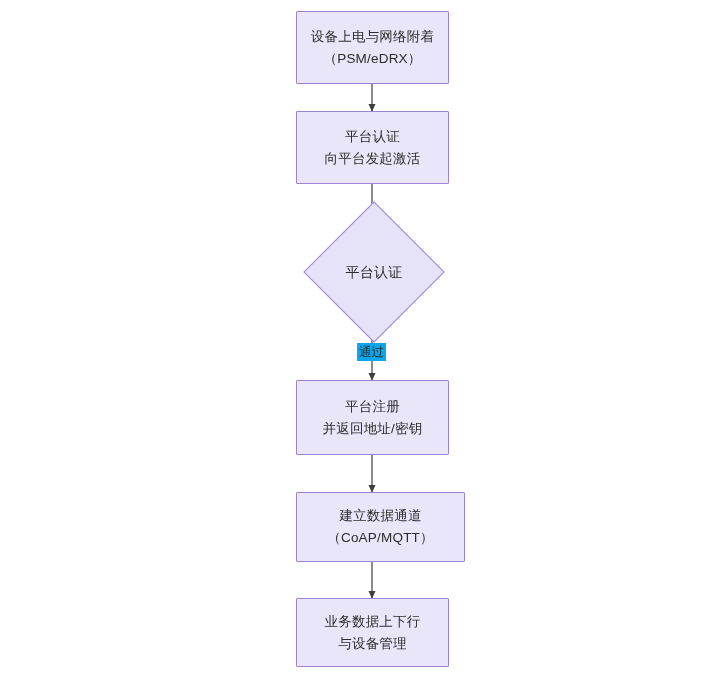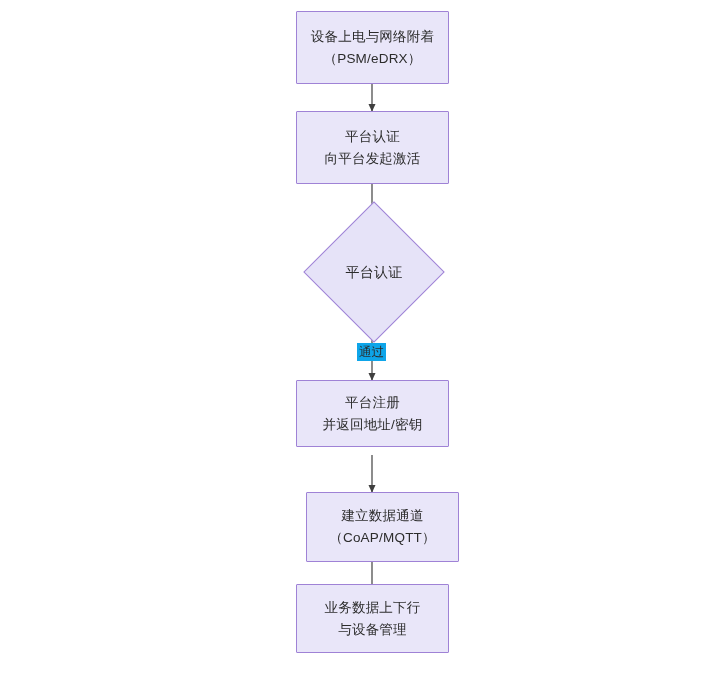--- a/index.html
+++ b/index.html
@@ -112,28 +112,28 @@
 
   <div class="node decision" style="left:324px; top:222px;">
     <span class="dia-shape"></span>
     <span class="dia-label">平台认证</span>
   </div>
 
   <div class="edge-label" style="left:357px; top:343px;">
     <span>通过</span>
   </div>
 
-  <div class="node process" style="left:296px; top:380px; width:153px; height:67px;">
+  <div class="node process" style="left:296px; top:380px; width:153px; height:75px;">
     <span>平台注册
 并返回地址/密钥</span>
   </div>
 
-  <div class="node process" style="left:306px; top:492px; width:153px; height:70px;">
+  <div class="node process" style="left:296px; top:492px; width:169px; height:70px;">
     <span>建立数据通道
 （CoAP/MQTT）</span>
   </div>
 
-  <div class="node process" style="left:296px; top:584px; width:153px; height:69px;">
+  <div class="node process" style="left:296px; top:598px; width:153px; height:69px;">
     <span>业务数据上下行
 与设备管理</span>
   </div>
 
 </div>
 
 </body></html>

